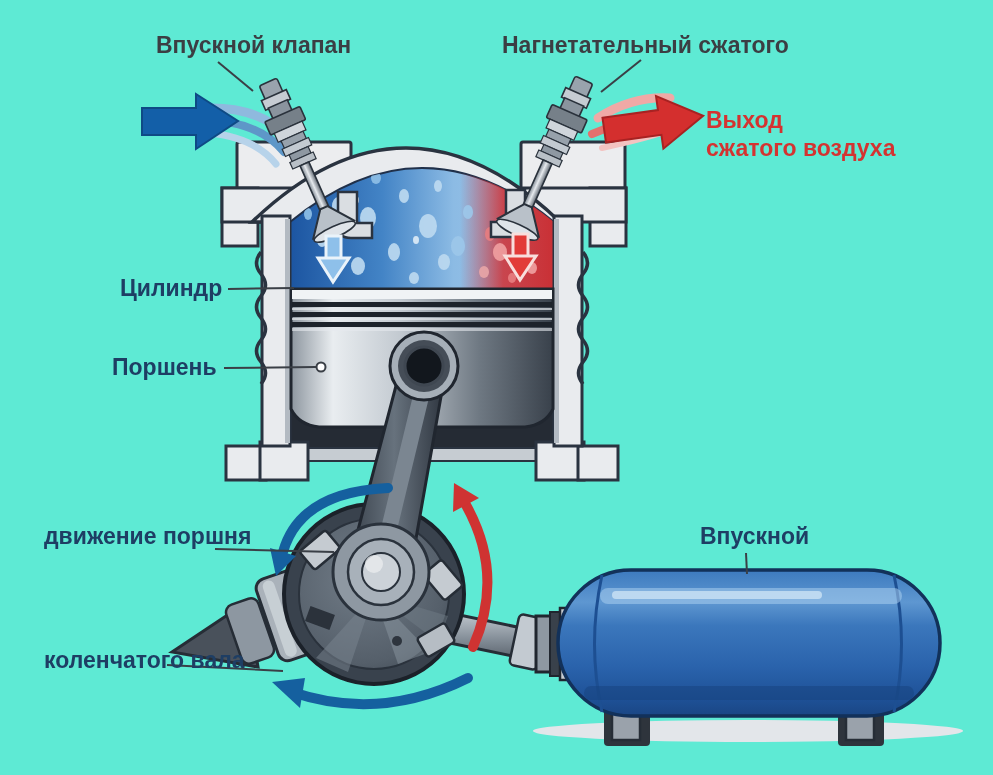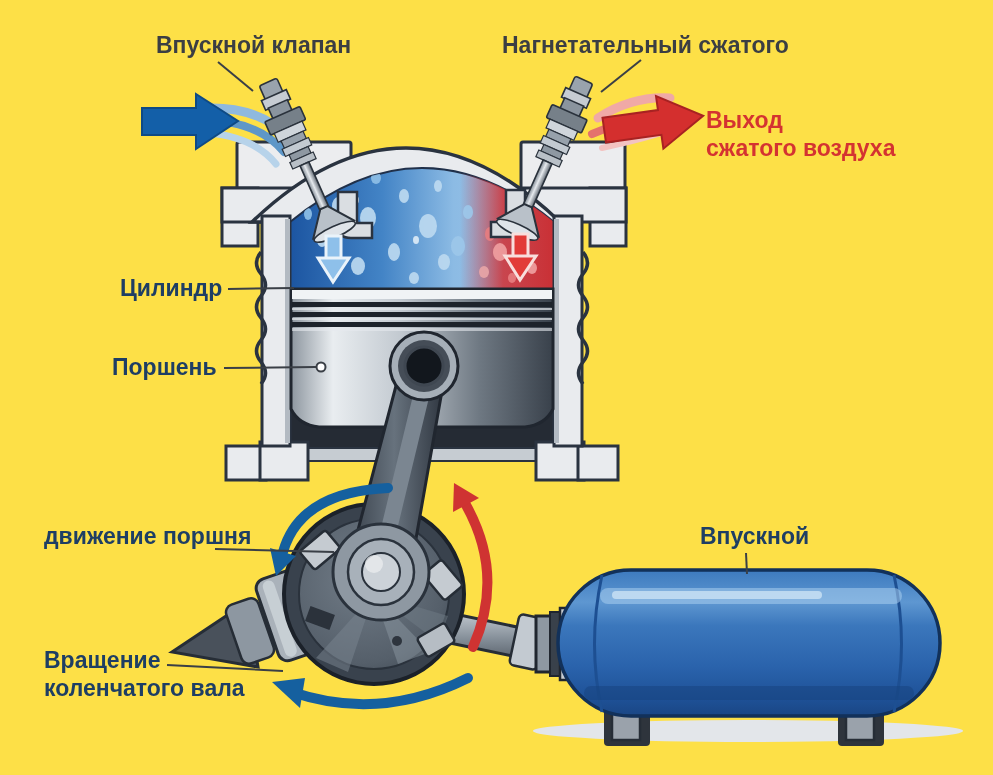--- a/index.html
+++ b/index.html
@@ -1,16 +1,16 @@
 <!DOCTYPE html>
 <html><head>
 <meta charset="utf-8">
 <style>
   html,body{margin:0;padding:0;background:#ffffff;}
-  .stage{position:relative;width:993px;height:775px;background:#fde047;overflow:hidden;
+  .stage{position:relative;width:993px;height:775px;background:#5eead4;overflow:hidden;
          font-family:"Liberation Sans", sans-serif;}
   .stage svg{position:absolute;left:0;top:0;}
   .lbl{position:absolute;font-weight:bold;font-size:23px;line-height:28px;white-space:nowrap;}
   .lbl span{display:block;}
   .navy{color:#1e3e64;}
   .charcoal{color:#3b3e43;}
   .redtxt{color:#d43331;margin-top:8px;}
   .alignright{text-align:right;}
 </style>
 </head>
@@ -314,19 +314,18 @@
 </div>
 
 <div class="lbl navy" style="left:120px;top:274px">Цилиндр</div>
 <div class="lbl navy" style="left:112px;top:353px">Поршень</div>
 
 <div class="lbl navy" style="left:44px;top:522px">
   <span>движение поршня</span>
 </div>
 
 <div class="lbl navy" style="left:44px;top:646px">
-  <span>Вращение</span>
   <span>коленчатого вала</span>
 </div>
 
 <div class="lbl navy" style="left:700px;top:522px">Впускной</div>
 
 </div>
 
 </body></html>

